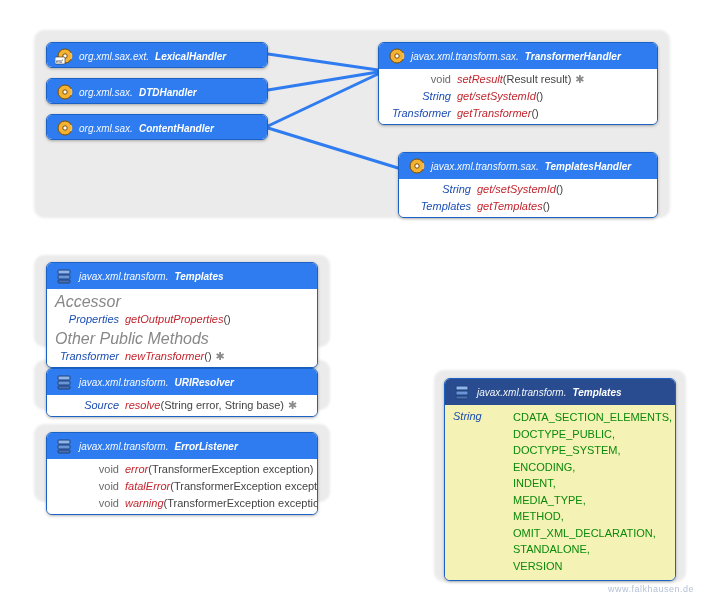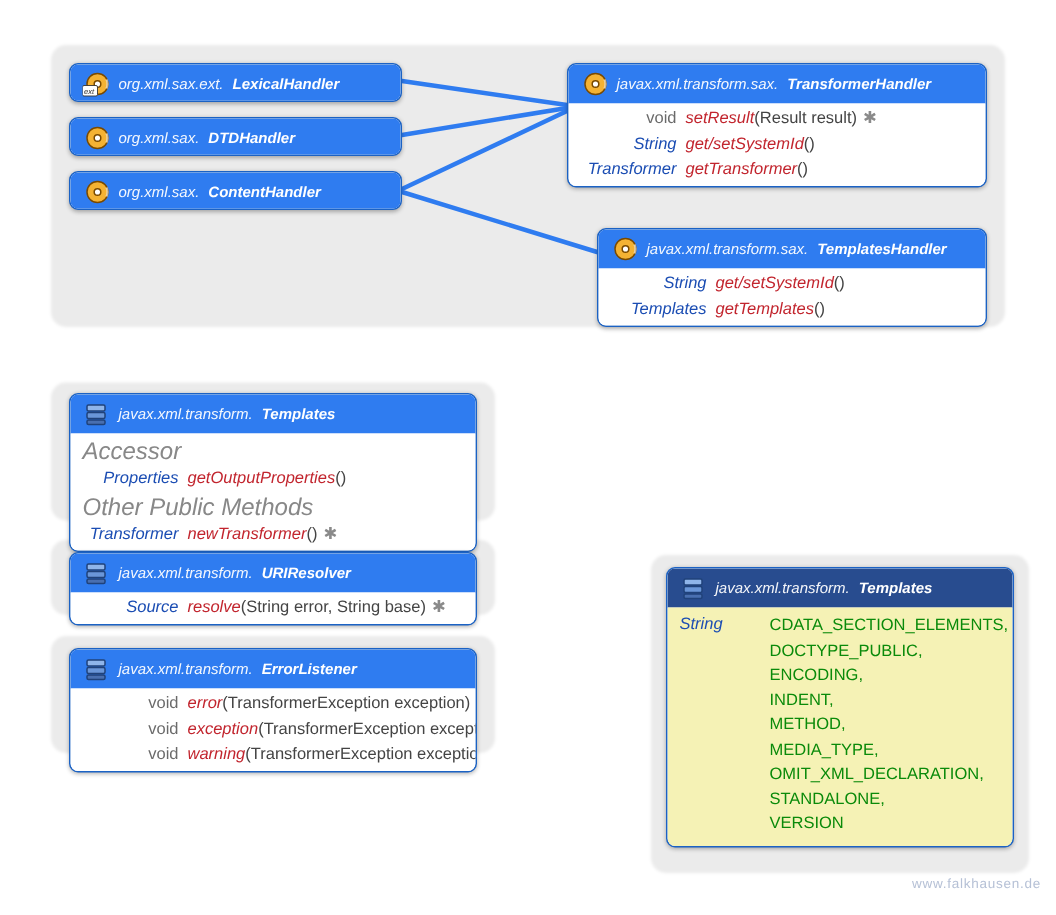--- a/index.html
+++ b/index.html
@@ -269,21 +269,21 @@
     </div>
     <div class="body">
         <div class="row">
           <span class="ret void">void</span>
           <span class="name">error</span>
           <span class="sig"> (TransformerException exception)</span>
           <span class="note">✱</span>
         </div>
         <div class="row">
           <span class="ret void">void</span>
-          <span class="name">exception</span>
+          <span class="name">fatalError</span>
           <span class="sig"> (TransformerException exception)</span>
         </div>
         <div class="row">
           <span class="ret void">void</span>
           <span class="name">warning</span>
           <span class="sig"> (TransformerException exception)</span>
         </div>
       </div>
   </div>
 
@@ -297,24 +297,25 @@
           </svg>
         </span>
       <span class="pkg">javax.xml.transform.</span>
       <span class="cls">Templates</span>
     </div>
     <div class="output-body">
       <div class="ret">String</div>
       <div class="output-list">
           <div>CDATA_SECTION_ELEMENTS<span class="comma">,</span></div>
           <div>DOCTYPE_PUBLIC<span class="comma">,</span></div>
+          <div>DOCTYPE_SYSTEM<span class="comma">,</span></div>
           <div>ENCODING<span class="comma">,</span></div>
           <div>INDENT<span class="comma">,</span></div>
+          <div>MEDIA_TYPE<span class="comma">,</span></div>
           <div>METHOD<span class="comma">,</span></div>
-          <div>MEDIA_TYPE<span class="comma">,</span></div>
           <div>OMIT_XML_DECLARATION<span class="comma">,</span></div>
           <div>STANDALONE<span class="comma">,</span></div>
           <div>VERSION</div>
         </div>
     </div>
   </div>
 
   <div class="watermark">www.falkhausen.de</div>
 </div>
 

